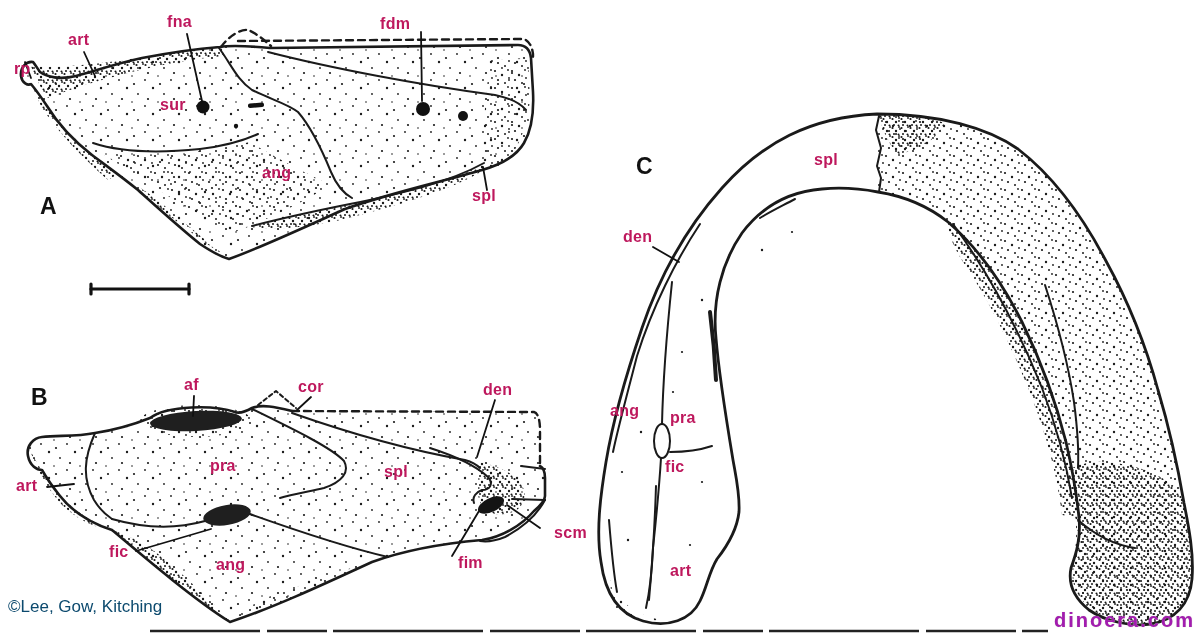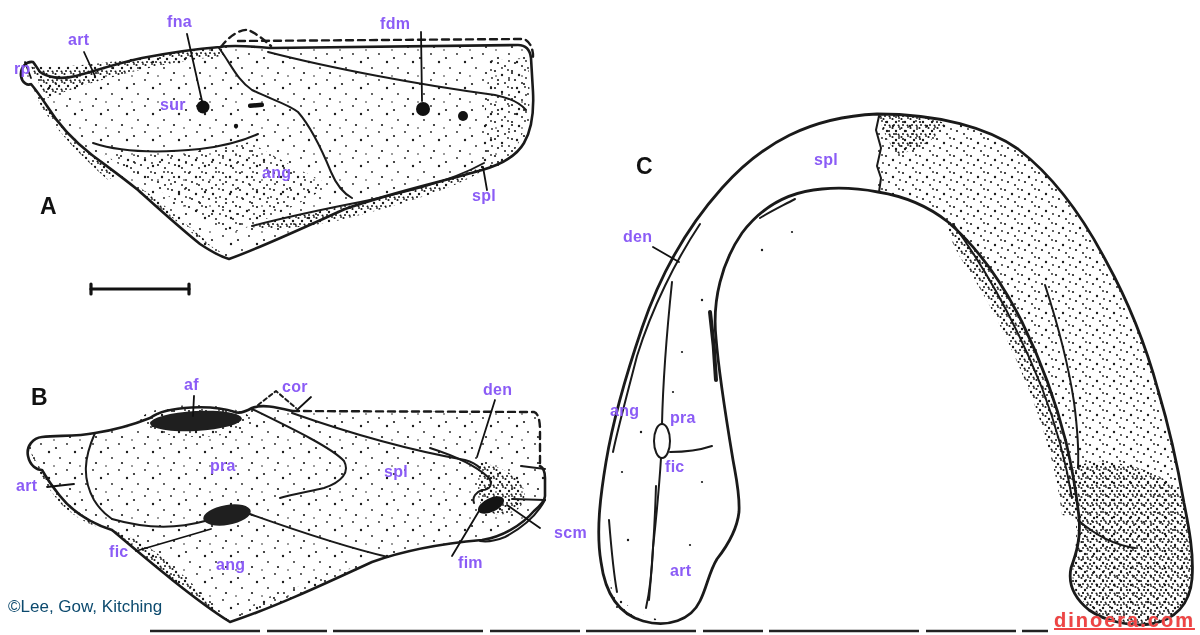--- a/index.html
+++ b/index.html
@@ -1,24 +1,24 @@
 <!DOCTYPE html>
 <html><head>
 <meta charset="utf-8">
 <style>
   html,body{margin:0;padding:0;background:#ffffff;}
   #stage{position:relative;width:1200px;height:635px;background:#ffffff;overflow:hidden;
          font-family:"Liberation Sans",sans-serif;}
   #stage svg{position:absolute;left:0;top:0;}
-  .lbl{position:absolute;font:700 16px "Liberation Sans",sans-serif;color:#8b5cf6;
+  .lbl{position:absolute;font:700 16px "Liberation Sans",sans-serif;color:#be185d;
        white-space:nowrap;letter-spacing:.3px;}
   .letter{position:absolute;font:700 23px "Liberation Sans",sans-serif;color:#111;}
   .copyright{position:absolute;font:400 17px "Liberation Sans",sans-serif;color:#0c4a6e;}
-  .watermark{position:absolute;font:700 20px "Liberation Sans",sans-serif;color:#ef4444;
-       letter-spacing:2px;text-shadow:0 0 1px #ccc7c0;text-decoration:underline;}
+  .watermark{position:absolute;font:700 20px "Liberation Sans",sans-serif;color:#a21caf;
+       letter-spacing:2px;text-shadow:0 0 1px #ccc7c0;}
 </style>
 </head>
 <body>
 
 <div id="stage">
 
 <svg width="1200" height="635" viewBox="0 0 1200 635">
   <defs>
     <pattern id="sp" width="26" height="26" patternUnits="userSpaceOnUse">
       <circle cx="4" cy="6" r="1.1" fill="#1a1a1a"></circle>
@@ -181,21 +181,21 @@
   <span class="lbl" style="left:14px;top:60px">rp</span>
   <span class="lbl" style="left:68px;top:31px">art</span>
   <span class="lbl" style="left:167px;top:13px">fna</span>
   <span class="lbl" style="left:160px;top:96px">sur</span>
   <span class="lbl" style="left:380px;top:15px">fdm</span>
   <span class="lbl" style="left:262px;top:164px">ang</span>
   <span class="lbl" style="left:472px;top:187px">spl</span>
 
   <span class="letter" style="left:31px;top:384px">B</span>
   <span class="lbl" style="left:184px;top:376px">af</span>
-  <span class="lbl" style="left:282px;top:378px">cor</span>
+  <span class="lbl" style="left:298px;top:378px">cor</span>
   <span class="lbl" style="left:483px;top:381px">den</span>
   <span class="lbl" style="left:16px;top:477px">art</span>
   <span class="lbl" style="left:210px;top:457px">pra</span>
   <span class="lbl" style="left:384px;top:463px">spl</span>
   <span class="lbl" style="left:554px;top:524px">scm</span>
   <span class="lbl" style="left:109px;top:543px">fic</span>
   <span class="lbl" style="left:216px;top:556px">ang</span>
   <span class="lbl" style="left:458px;top:554px">fim</span>
 
   <span class="letter" style="left:636px;top:153px">C</span>

